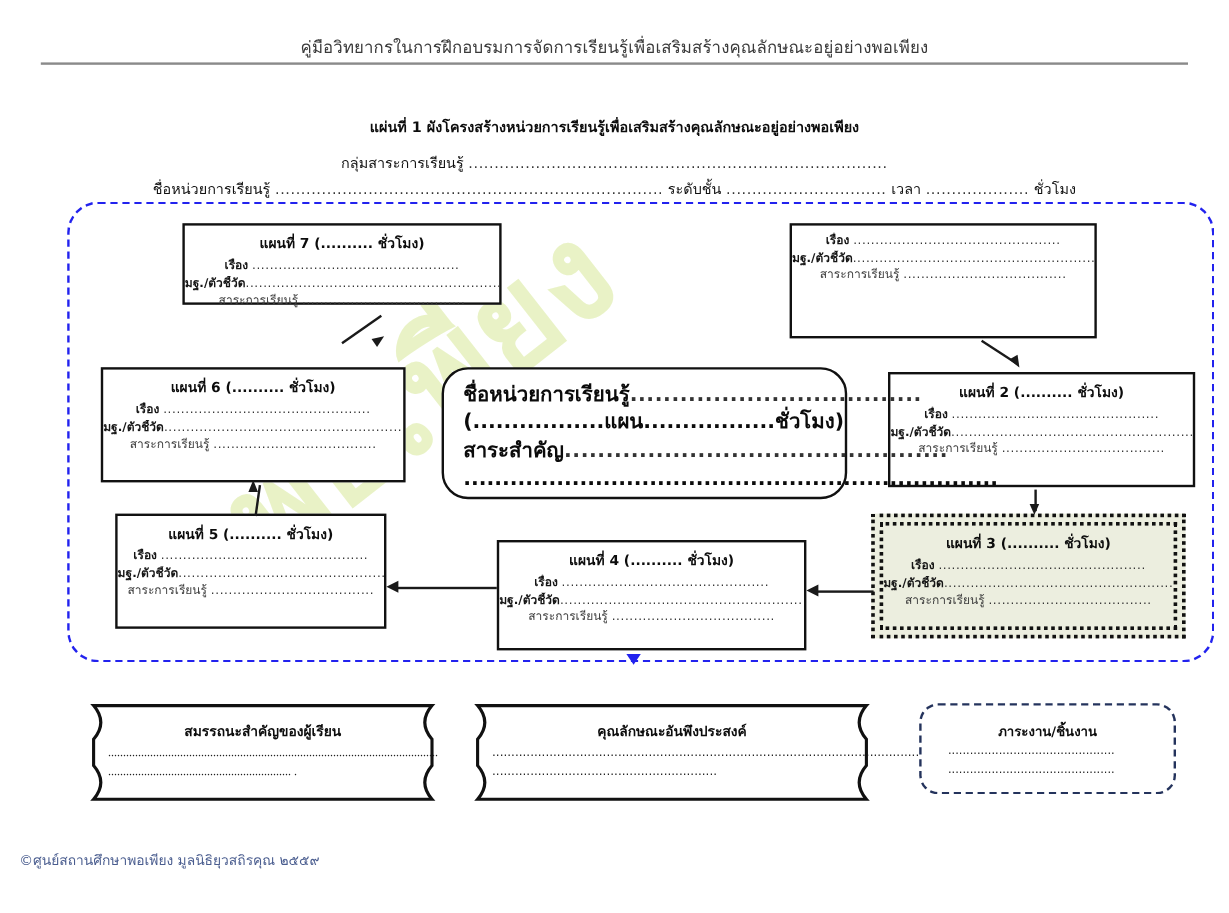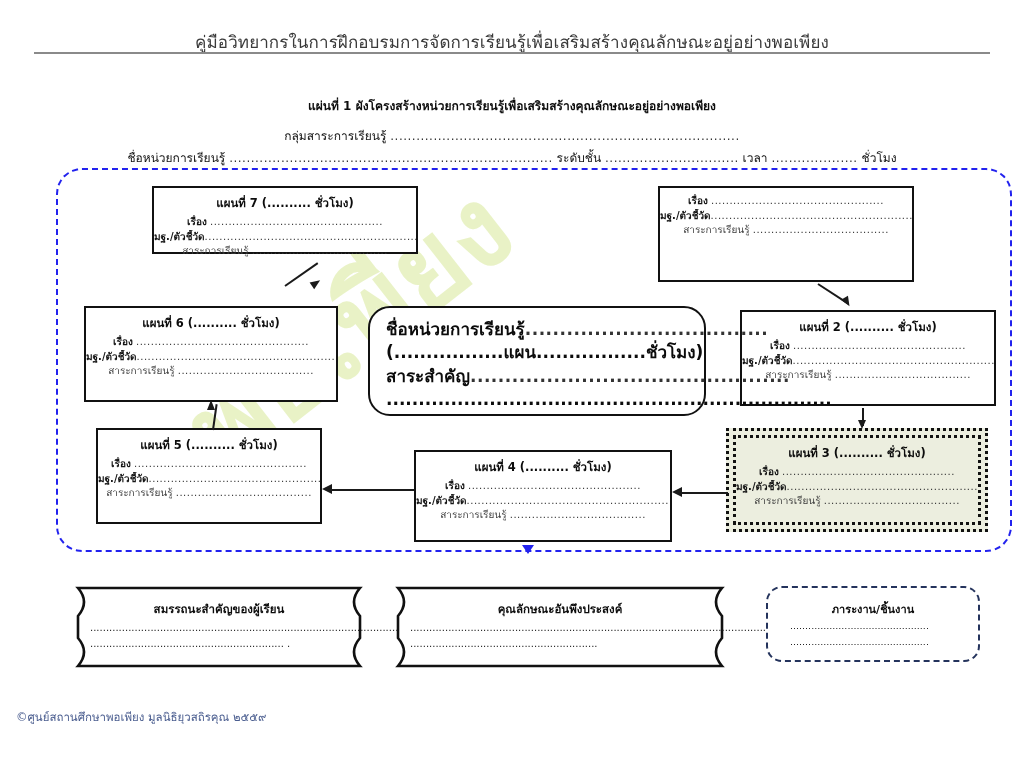--- a/index.html
+++ b/index.html
@@ -8,21 +8,21 @@
     width:1024px; height:761px;
     background:#ffffff;
     font-family:"DejaVu Sans","Liberation Sans",sans-serif;
     position:relative; overflow:hidden;
     color:#111;
   }
 
   
   #page-header{
     position:absolute; left:0; top:28px; width:1024px;
-    text-align:center; font-size:17px; color:#3a3a3a; letter-spacing:.1px;
+    text-align:center; font-size:14px; color:#3a3a3a; letter-spacing:.1px;
   }
   #header-rule{
     position:absolute; left:34px; top:52px; width:956px; height:2px;
     background:#8a8a8a;
   }
 
   
   #sheet-title{
     position:absolute; left:0; top:96px; width:1024px; text-align:center;
     font-size:12px; font-weight:bold; color:#0d0d0d;
@@ -272,21 +272,21 @@
 
 <div class="arrow-line" style="left:680px; top:492px; width:48px; height:2px;"></div>
 <div class="arrow-head" style="left:672px; top:487px; border-top:5px solid transparent; border-bottom:5px solid transparent; border-right:10px solid #1a1a1a;"></div>
 
 <div class="arrow-line" style="left:818px; top:283px; width:36px; height:2px; transform:rotate(33deg); transform-origin:left center;"></div>
 <div class="arrow-head" style="left:843px; top:297px; border-left:4px solid transparent; border-right:4px solid transparent; border-top:10px solid #1a1a1a; transform:rotate(-30deg);"></div>
 
 <div class="arrow-line" style="left:862px; top:408px; width:2px; height:18px;"></div>
 <div class="arrow-head" style="left:858px; top:420px; border-left:4px solid transparent; border-right:4px solid transparent; border-top:9px solid #1a1a1a;"></div>
 
-<div class="plaque" style="left:64px; top:586px;">
+<div class="plaque" style="left:64px; top:586px;font-family:Liberation Serif, serif;">
   <svg width="310" height="82" viewBox="0 0 310 82">
     <path d="M14,2 L296,2 Q284,16 296,30 L296,52 Q284,66 296,80 L14,80 Q26,66 14,52 L14,30 Q26,16 14,2 Z" fill="#ffffff" stroke="#111111" stroke-width="2.6"></path>
   </svg>
   <div class="pl-title">สมรรถนะสำคัญของผู้เรียน</div>
   <div class="pl-l1">..............................................................................................................</div>
   <div class="pl-l2">............................................................. .</div>
 </div>
 
 <div class="plaque" style="left:384px; top:586px;">
   <svg width="352" height="82" viewBox="0 0 352 82">

